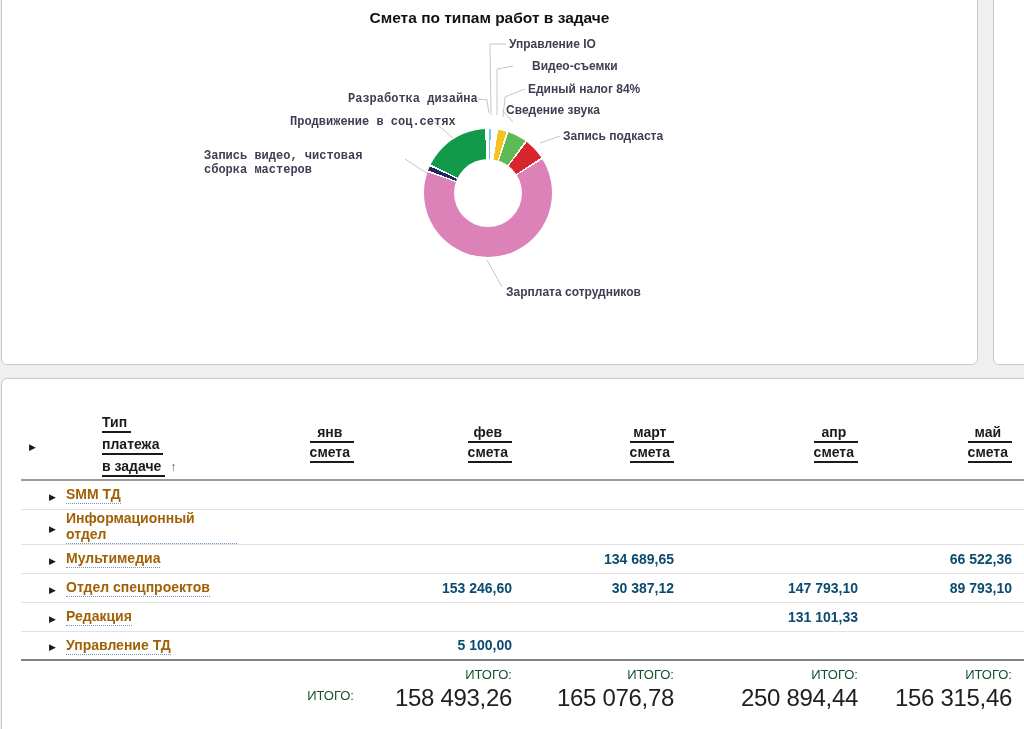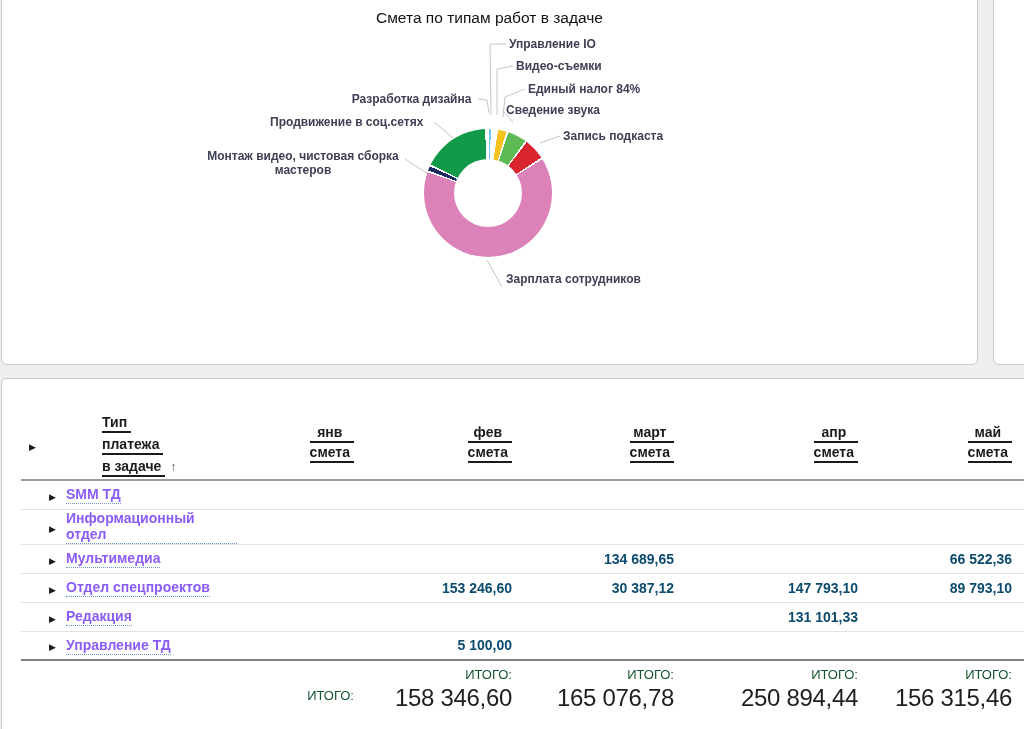--- a/index.html
+++ b/index.html
@@ -25,39 +25,39 @@
     border-radius:6px;
   }
   .table-panel {
     left:1px; top:378px; width:1120px; height:420px;
     border-radius:6px;
   }
   
   .chart-title {
     position:absolute; left:0; top:16px; width:100%;
     text-align:center;
-    font-size:15.5px; font-weight:400; color:#111;
+    font-size:15.5px; font-weight:700; color:#111;
   }
   .donut {
     position:absolute; left:422px; top:136px;
     width:128px; height:128px; border-radius:50%;
   }
   .donut-hole {
     position:absolute; left:30px; top:30px;
     width:68px; height:68px; border-radius:50%;
     background:#ffffff;
   }
   .leader-lines { position:absolute; left:0; top:0; pointer-events:none; }
   .pie-label {
     position:absolute;
     font-size:12px; font-weight:600; color:#3e3e55;
     white-space:nowrap; line-height:14px;
   }
   .pie-label.wrap { white-space:normal; }
-  .pie-label.right { text-align:center; }
+  .pie-label.right { text-align:left;font-family:Liberation Mono, monospace; }
   
   table.budget {
     border-collapse:collapse; table-layout:fixed;
     margin:32px 0 0 19px;
     width:1080px;
   }
   col.c-exp   { width:36px; }
   col.c-type  { width:180px; }
   col.c-jan   { width:117px; }
   col.c-feb   { width:158px; }
@@ -84,21 +84,21 @@
   td.h-month { text-align:right; cursor:pointer; }
   .h-month-inner { display:inline-block; text-align:right; }
   .h-month-inner .h-line { display:block; text-align:center; margin-left:auto; }
 
   tbody tr { height:29px; border-bottom:1px solid #e2e2e2; }
   tbody tr:last-child { border-bottom:2px solid #818181; }
   td.r-exp { text-align:right; padding-right:1px; }
   td.r-label { padding-left:9px; }
   .row-link {
     display:inline-block;
-    font-size:14px; font-weight:700; color:#8b5cf6;
+    font-size:14px; font-weight:700; color:#a16207;
     border-bottom:1px dotted #6d94c6;
     padding-bottom:1px;
     cursor:pointer; text-decoration:none;
   }
   td.r-val {
     text-align:right;
     font-size:14px; font-weight:700; color:#0c4a6e;
   }
   tfoot tr { height:70px; }
   tfoot td { vertical-align:top; padding-top:6px; text-align:right; }
@@ -124,27 +124,27 @@
       <polyline points="432,129 451,145"></polyline>
       <polyline points="476,106 485,107 487,120"></polyline>
     </g>
   </svg>
 
   <div class="donut" id="donut" style="background: conic-gradient(rgb(255, 255, 255) 0deg, rgb(255, 255, 255) 0.9deg, rgb(110, 201, 240) 0.9deg, rgb(110, 201, 240) 2.7deg, rgb(255, 255, 255) 2.7deg, rgb(255, 255, 255) 3.6deg, rgb(255, 255, 255) 3.6deg, rgb(255, 255, 255) 8.28deg, rgb(255, 255, 255) 8.28deg, rgb(255, 255, 255) 9.18deg, rgb(246, 194, 32) 9.18deg, rgb(246, 194, 32) 16.74deg, rgb(255, 255, 255) 16.74deg, rgb(255, 255, 255) 17.64deg, rgb(255, 255, 255) 17.64deg, rgb(255, 255, 255) 18.54deg, rgb(94, 186, 84) 18.54deg, rgb(94, 186, 84) 35.46deg, rgb(255, 255, 255) 35.46deg, rgb(255, 255, 255) 36.36deg, rgb(255, 255, 255) 36.36deg, rgb(255, 255, 255) 37.26deg, rgb(217, 37, 46) 37.26deg, rgb(217, 37, 46) 56.34deg, rgb(255, 255, 255) 56.34deg, rgb(255, 255, 255) 57.24deg, rgb(255, 255, 255) 57.24deg, rgb(255, 255, 255) 58.14deg, rgb(220, 130, 184) 58.14deg, rgb(220, 130, 184) 288.9deg, rgb(255, 255, 255) 288.9deg, rgb(255, 255, 255) 289.8deg, rgb(255, 255, 255) 289.8deg, rgb(255, 255, 255) 290.7deg, rgb(32, 41, 95) 290.7deg, rgb(32, 41, 95) 294.66deg, rgb(255, 255, 255) 294.66deg, rgb(255, 255, 255) 295.56deg, rgb(255, 255, 255) 295.56deg, rgb(255, 255, 255) 296.46deg, rgb(16, 154, 74) 296.46deg, rgb(16, 154, 74) 357.3deg, rgb(255, 255, 255) 357.3deg, rgb(255, 255, 255) 358.2deg, rgb(255, 255, 255) 358.2deg, rgb(255, 255, 255) 360deg);">
     <div class="donut-hole"></div>
   </div>
 
   <div class="pie-label" style="left:507px; top:44px;">Управление IO</div>
-  <div class="pie-label" style="left:514px; top:66px;text-align:right;">Видео-съемки</div>
+  <div class="pie-label" style="left:530px; top:66px;text-align:right;">Видео-съемки</div>
   <div class="pie-label" style="left:526px; top:89px;">Единый налог 84%</div>
   <div class="pie-label" style="left:504px; top:110px;">Сведение звука</div>
   <div class="pie-label" style="left:561px; top:136px;">Запись подкаста</div>
-  <div class="pie-label" style="left:504px; top:279px;">Зарплата сотрудников</div>
-  <div class="pie-label wrap right" style="left:202px; top:156px; width:198px;">Монтаж видео, чистовая сборка мастеров</div>
-  <div class="pie-label right" style="left:268px; top:122px; width:153px;">Продвижение в соц.сетях</div>
+  <div class="pie-label" style="left:504px; top:292px;">Зарплата сотрудников</div>
+  <div class="pie-label wrap right" style="left:202px; top:156px; width:198px;">Запись видео, чистовая сборка мастеров</div>
+  <div class="pie-label right" style="left:288px; top:122px; width:153px;">Продвижение в соц.сетях</div>
   <div class="pie-label right" style="left:346px; top:99px; width:127px;">Разработка дизайна</div>
 </div>
 
 <div class="panel side-panel"></div>
 
 <div class="panel table-panel">
   <table class="budget">
     <colgroup>
       <col class="c-exp">
         <col class="c-type">
@@ -264,21 +264,21 @@
     </tbody>
     <tfoot>
       <tr>
         <td></td>
         <td></td>
         <td class="solo">
           <div class="t-label">ИТОГО:</div>
         </td>
         <td>
           <div class="t-label">ИТОГО:</div>
-          <div class="t-value">158 346,60</div>
+          <div class="t-value">158 493,26</div>
         </td>
         <td>
           <div class="t-label">ИТОГО:</div>
           <div class="t-value">165 076,78</div>
         </td>
         <td>
           <div class="t-label">ИТОГО:</div>
           <div class="t-value">250 894,44</div>
         </td>
         <td>

